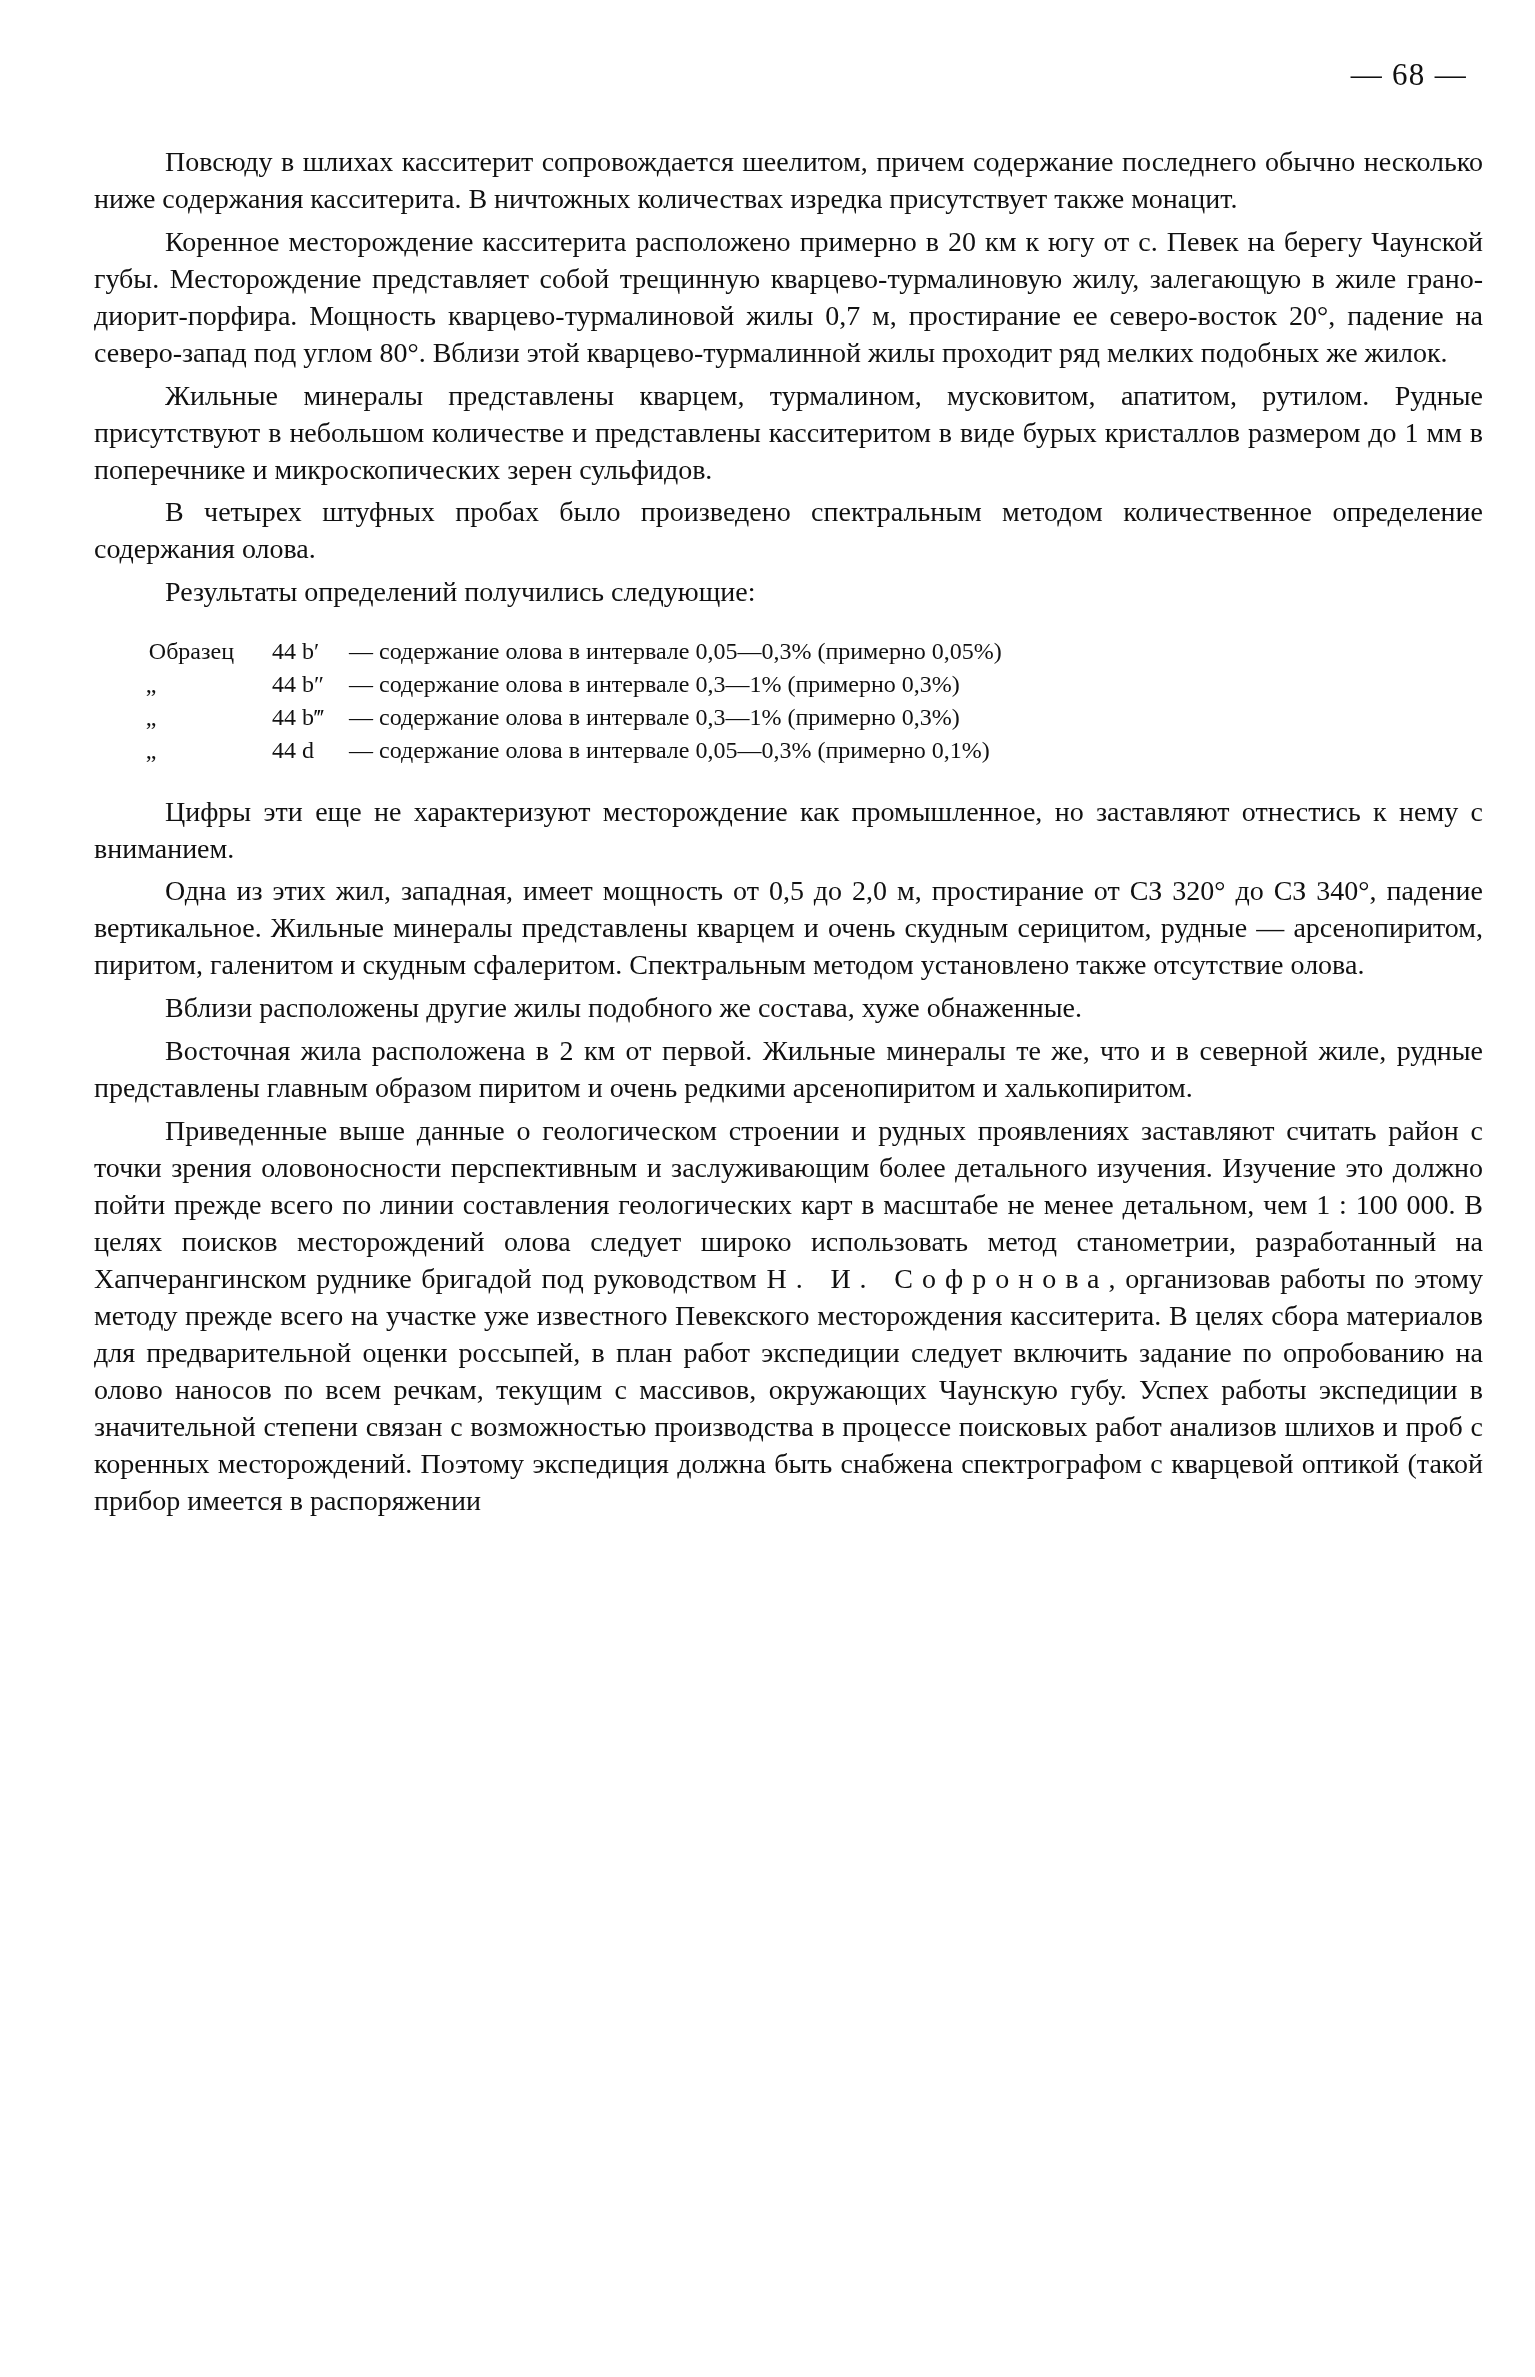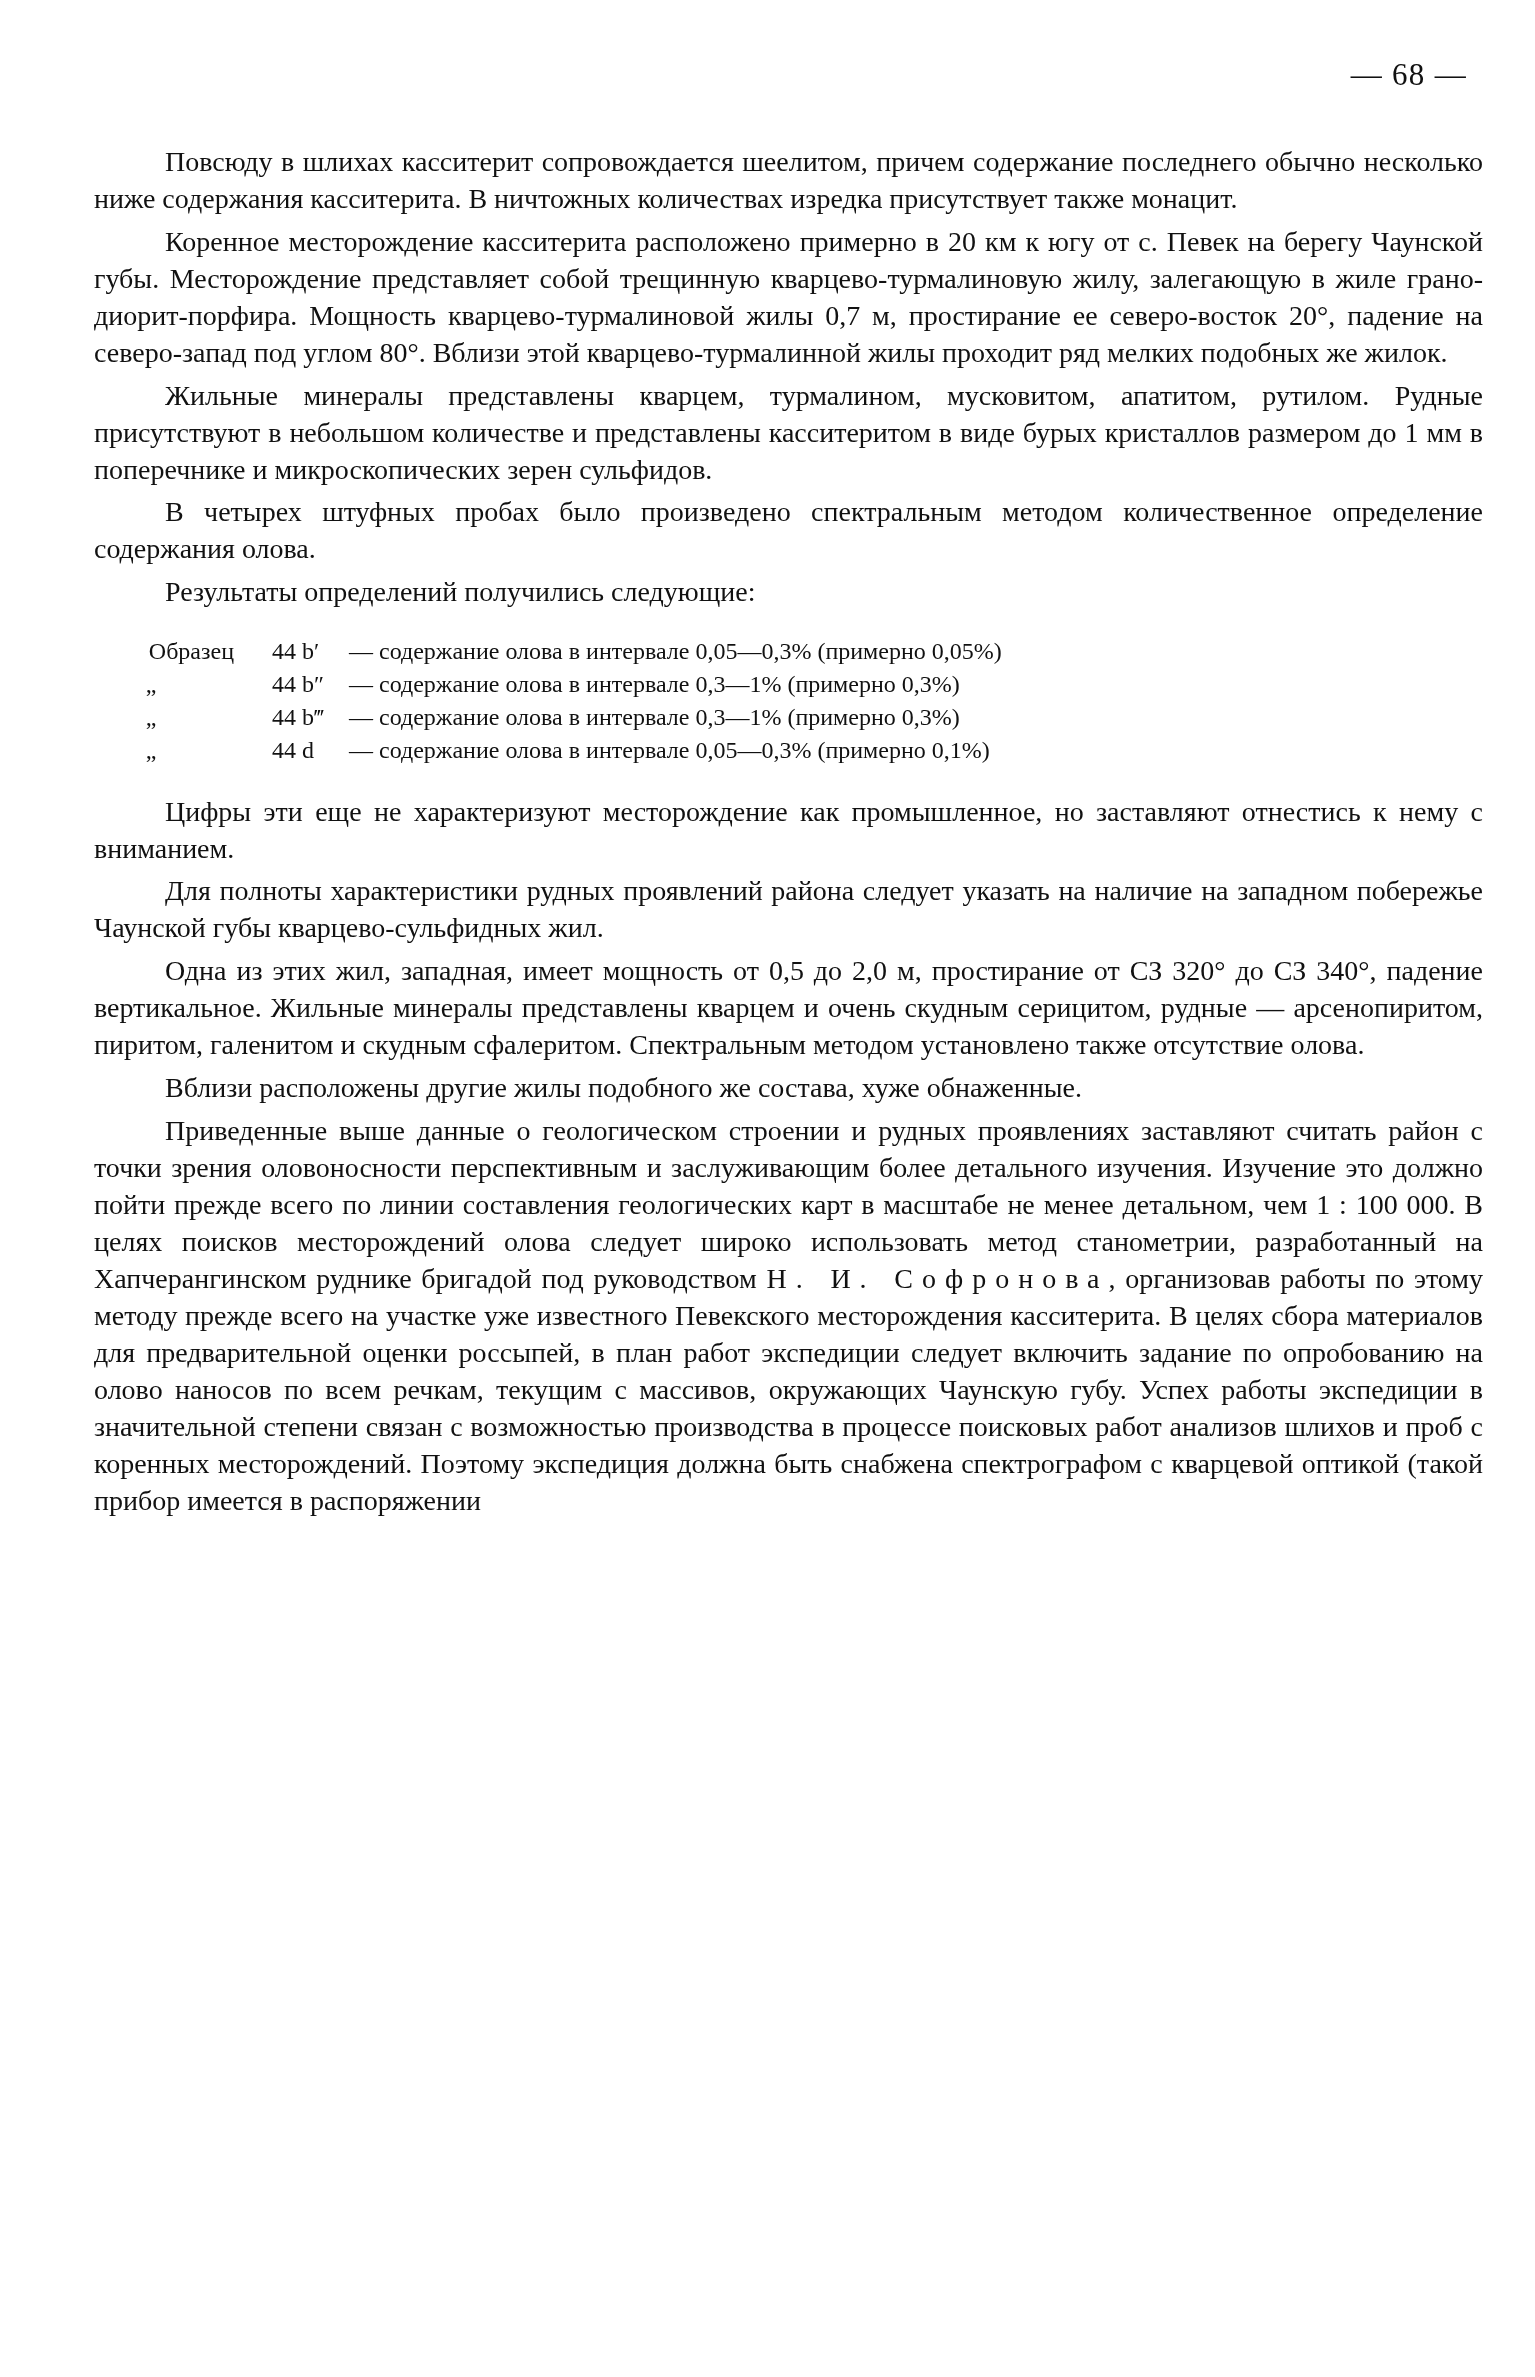--- a/index.html
+++ b/index.html
@@ -46,19 +46,19 @@
         <span class="desc">— содержание олова в интервале 0,3—1% (примерно 0,3%)</span>
       </div>
       <div class="row">
         <span class="lab ditto">„</span>
         <span class="code">44 d</span>
         <span class="desc">— содержание олова в интервале 0,05—0,3% (примерно 0,1%)</span>
       </div>
     </div>
 
     <p class="para">Цифры эти еще не характеризуют месторождение как промышленное, но заставляют отнестись к нему с вниманием.</p>
-    <p class="para">Для полноты характеристики рудных проявлений района следует указать на наличие на западном побережье Чаунской губы кварцево-сульфидных жил.</p>
     <p class="para">Одна из этих жил, западная, имеет мощность от 0,5 до 2,0 м, простирание от СЗ 320° до СЗ 340°, падение вертикальное. Жильные минералы представлены кварцем и очень скудным серицитом, рудные — арсенопиритом, пиритом, галенитом и скудным сфалеритом. Спектральным методом установлено также отсутствие олова.</p>
     <p class="para">Вблизи расположены другие жилы подобного же состава, хуже обнаженные.</p>
+    <p class="para">Восточная жила расположена в 2 км от первой. Жильные минералы те же, что и в северной жиле, рудные представлены главным образом пиритом и очень редкими арсенопиритом и халькопиритом.</p>
     <p class="para"><span style="font-weight:normal">Приведенные выше данные о геологическом строении и рудных проявлениях заставляют считать район с точки зрения оловоносности перспективным и заслуживающим более детального изучения. Изучение это должно пойти прежде всего по линии составления геологических карт в масштабе не менее детальном, чем 1 : 100 000. В целях поисков месторождений олова следует широко использовать метод станометрии, разработанный на Хапчерангинском руднике бригадой под руководством </span><span class="spaced" style="font-weight:normal">Н. И. Софронова</span><span style="font-weight:normal">, организовав работы по этому методу прежде всего на участке уже известного Певекского месторождения касситерита. В целях сбора материалов для предварительной оценки россыпей, в план работ экспедиции следует включить задание по опробованию на олово наносов по всем речкам, текущим с массивов, окружающих Чаунскую губу. Успех работы экспедиции в значительной степени связан с возможностью производства в процессе поисковых работ анализов шлихов и проб с коренных месторождений. Поэтому экспедиция должна быть снабжена спектрографом с кварцевой оптикой (такой прибор имеется в распоряжении</span></p>
   </div>
 </div>
 
 
 </body></html>

